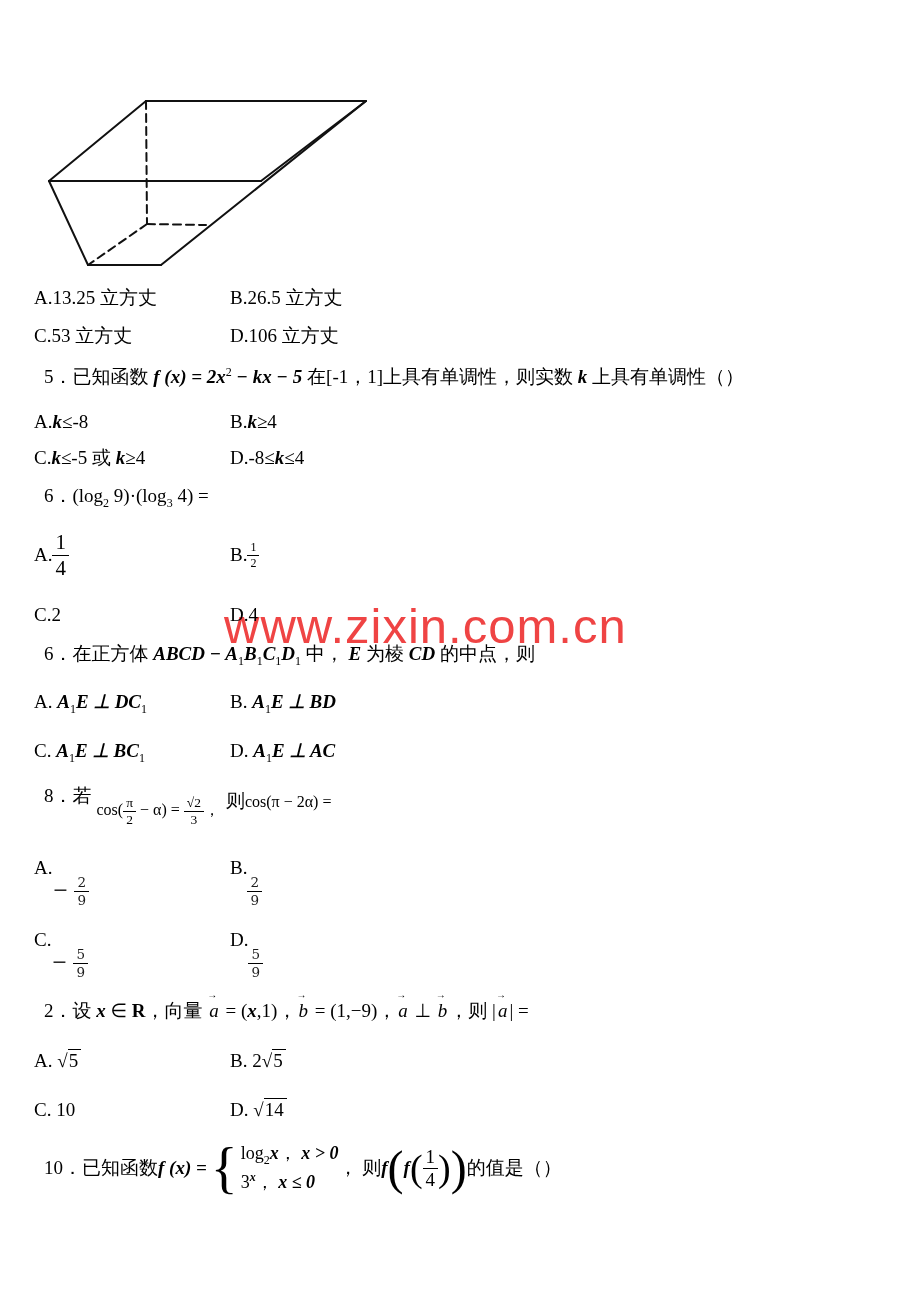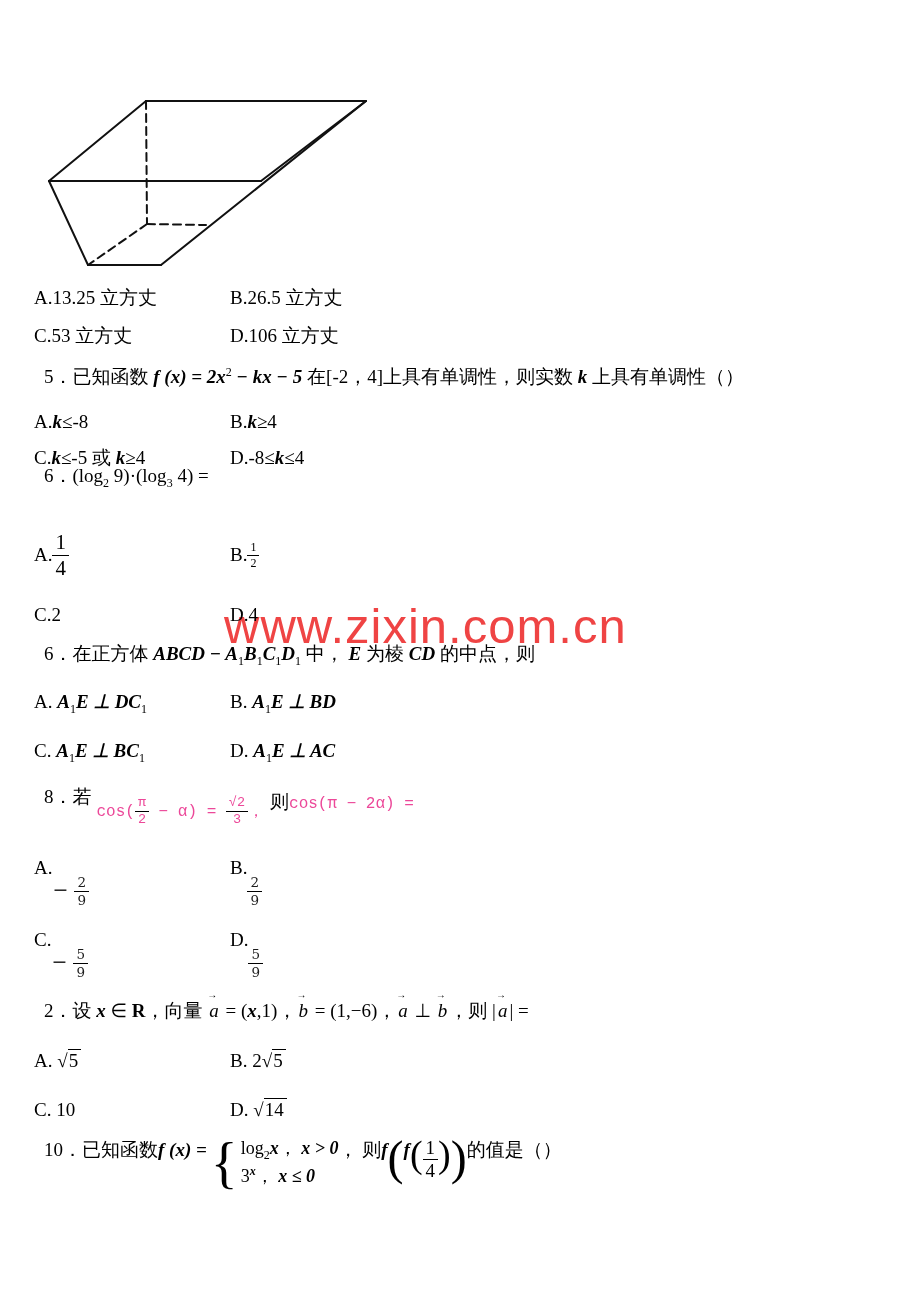--- a/index.html
+++ b/index.html
@@ -25,24 +25,24 @@
   .fracL { font-size:21px; }
   .fracS { font-size:12px; }
   .fracM { font-size:13.5px; }
   
   .sqrt { white-space:nowrap; }
   .sqrt .rd { border-top:1.6px solid #000; padding:0 3px 0 1px; }
   
   .vec { font-style:italic; position:relative; display:inline-block; padding:0 2px; }
   .vec::after { content:"→"; position:absolute; left:0px; top:-10px; font-size:10px; font-style:normal; }
   
-  .eq8 { font-family:Liberation Mono, monospace; font-size:16px; color:#ec4899; }
+  .eq8 { font-family:Liberation Serif, serif; font-size:16px; color:#000000; }
   .dropfrac { display:inline-block; vertical-align:-22px; font-family:"DejaVu Serif", serif; color:#1c1c1c; }
   
-  .q10line { display:flex; align-items:flex-start; }
+  .q10line { display:flex; align-items:center; }
   .brace { font-size:56px; line-height:0.9; font-weight:400; margin:0 3px 0 4px; }
   .bp1 { font-size:48px; line-height:0.85; font-weight:400; }
   .bp2 { font-size:38px; line-height:0.85; font-weight:400; }
   .cases { display:inline-flex; flex-direction:column; row-gap:3px; font-size:18px; line-height:1.15; }
   .optfrac { display:inline-flex; align-items:center; height:46px; }
 </style>
 </head>
 <body>
 
 <div class="page">
@@ -73,32 +73,32 @@
     <div class="row" style="top:286px">
       <span class="c1">A.13.25 立方丈</span>
       <span class="c2">B.26.5 立方丈</span>
     </div>
     <div class="row" style="top:324px">
       <span class="c1">C.53 立方丈</span>
       <span class="c2">D.106 立方丈</span>
     </div>
 
     <div class="stem" style="top:365px">
-      <span>5．已知函数 </span><i>f (x) = 2x</i><sup>2</sup><i> − kx − 5</i><span> 在[-2，4]上具有单调性，则实数 </span><i>k</i><span> 上具有单调性（）</span>
+      <span>5．已知函数 </span><i>f (x) = 2x</i><sup>2</sup><i> − kx − 5</i><span> 在[-1，1]上具有单调性，则实数 </span><i>k</i><span> 上具有单调性（）</span>
     </div>
     <div class="row" style="top:410px">
       <span class="c1"><span>A.</span><i>k</i><span>≤-8</span></span>
       <span class="c2"><span>B.</span><i>k</i><span>≥4</span></span>
     </div>
     <div class="row" style="top:446px">
       <span class="c1"><span>C.</span><i>k</i><span>≤-5 或 </span><i>k</i><span>≥4</span></span>
       <span class="c2"><span>D.-8≤</span><i>k</i><span>≤4</span></span>
     </div>
 
-    <div class="stem" style="top:464px">
+    <div class="stem" style="top:484px">
       <span>6．</span><span>(log</span><sub>2</sub><span> 9)·(log</span><sub>3</sub><span> 4) =</span>
     </div>
     <div class="row" style="top:532px;height:46px">
       <span class="c1 optfrac">
         <span>A.</span>
           <span class="frac fracL">
             <span class="n">1</span>
             <span class="d">4</span>
           </span>
       </span>
@@ -133,21 +133,21 @@
     <div class="row" style="top:856px">
       <span class="c1"><span>A.</span><span class="dropfrac"><span>− </span><span class="frac fracM"><span class="n">2</span><span class="d">9</span></span></span></span>
       <span class="c2"><span>B.</span><span class="dropfrac"><span></span><span class="frac fracM"><span class="n">2</span><span class="d">9</span></span></span></span>
     </div>
     <div class="row" style="top:928px">
       <span class="c1"><span>C.</span><span class="dropfrac"><span>− </span><span class="frac fracM"><span class="n">5</span><span class="d">9</span></span></span></span>
       <span class="c2"><span>D.</span><span class="dropfrac"><span></span><span class="frac fracM"><span class="n">5</span><span class="d">9</span></span></span></span>
     </div>
 
     <div class="stem" style="top:999px">
-      <span>2．设 </span><i>x</i><span> ∈ </span><b>R</b><span>，向量 </span><span class="vec">a</span><span> = (</span><i>x</i><span>,1)，</span><span class="vec">b</span><span> = (1,−6)，</span><span class="vec">a</span><span> ⊥ </span><span class="vec">b</span><span>，则 |</span><span class="vec">a</span><span>| =</span>
+      <span>2．设 </span><i>x</i><span> ∈ </span><b>R</b><span>，向量 </span><span class="vec">a</span><span> = (</span><i>x</i><span>,1)，</span><span class="vec">b</span><span> = (1,−9)，</span><span class="vec">a</span><span> ⊥ </span><span class="vec">b</span><span>，则 |</span><span class="vec">a</span><span>| =</span>
     </div>
     <div class="row" style="top:1049px">
       <span class="c1"><span>A. </span><span class="sqrt"><span>√</span><span class="rd">5</span></span></span>
       <span class="c2"><span>B. 2</span><span class="sqrt"><span>√</span><span class="rd">5</span></span></span>
     </div>
     <div class="row" style="top:1098px">
       <span class="c1">C. 10</span>
       <span class="c2"><span>D. </span><span class="sqrt"><span>√</span><span class="rd">14</span></span></span>
     </div>
 

